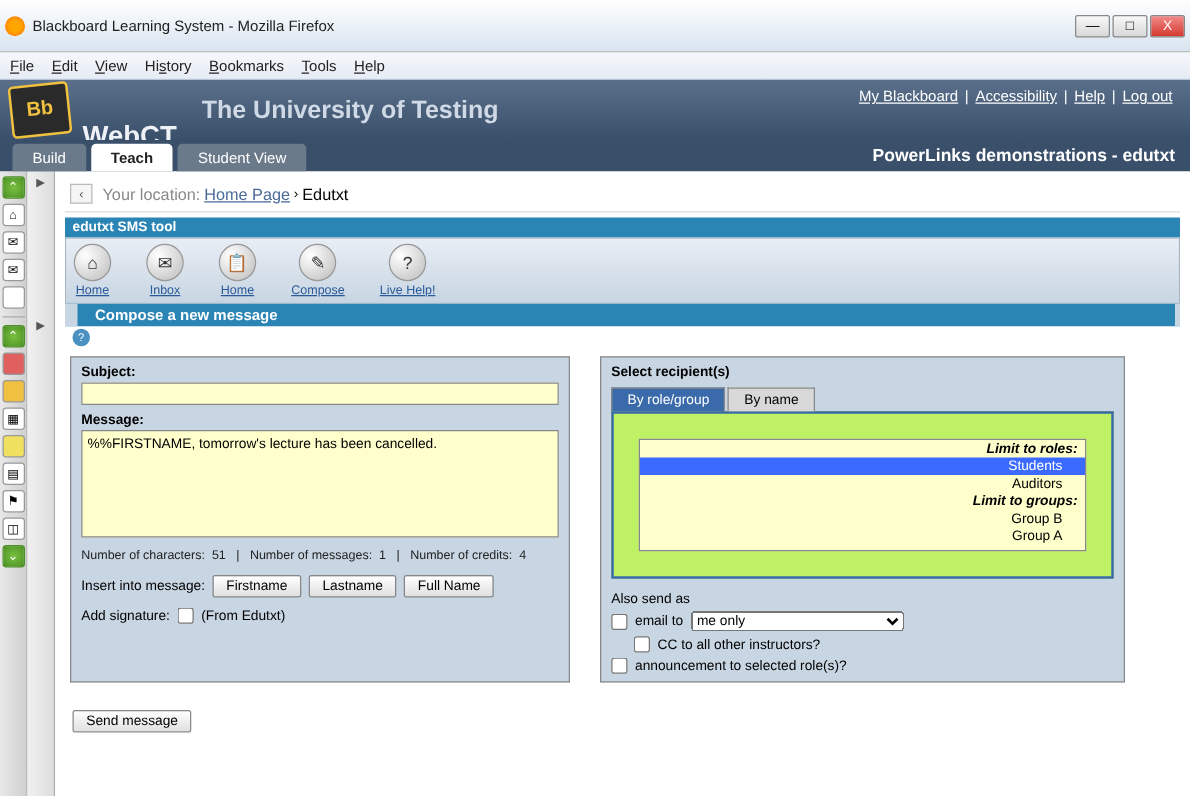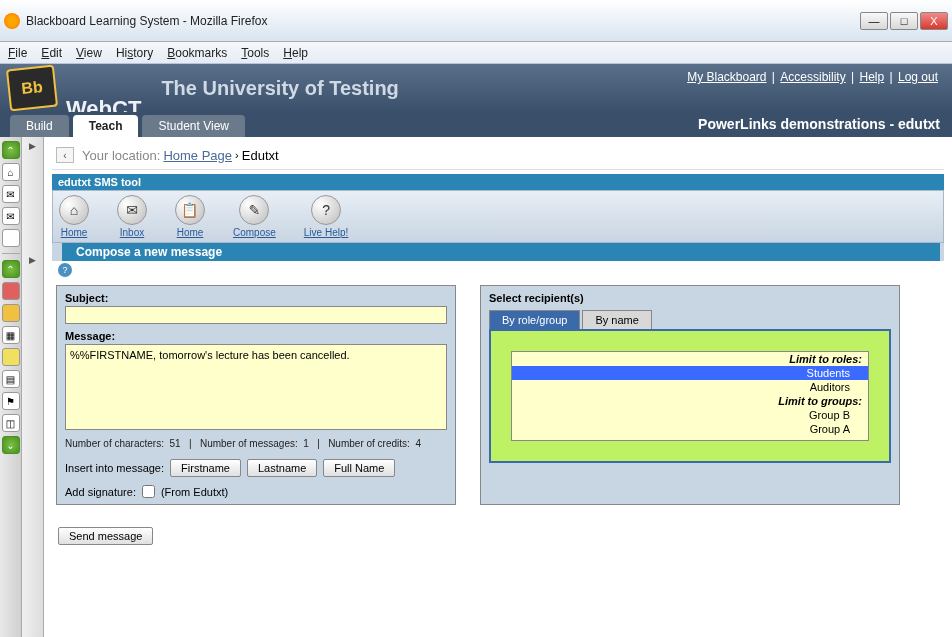--- a/index.html
+++ b/index.html
@@ -238,20 +238,38 @@
           <div class="rec-list">
             <div class="hdr">Limit to roles:</div>
             <div class="opt selected">Students</div>
             <div class="opt">Auditors</div>
             <div class="hdr">Limit to groups:</div>
             <div class="opt">Group B</div>
             <div class="opt">Group A</div>
           </div>
         </div>
 
+        <div class="also-send">
+          <div>Also send as</div>
+          <div class="row">
+            <input type="checkbox" style="">
+            <span>email to</span>
+            <select>
+              <option>me only</option>
+            </select>
+          </div>
+          <div class="row indent">
+            <input type="checkbox" style="">
+            <span>CC to all other instructors?</span>
+          </div>
+          <div class="row">
+            <input type="checkbox" style="">
+            <span>announcement to selected role(s)?</span>
+          </div>
+        </div>
       </div>
     </div>
 
     <div class="send-row">
       <button class="btn">Send message</button>
     </div>
   </div>
 </div>
 
 <div class="statusbar"></div>

